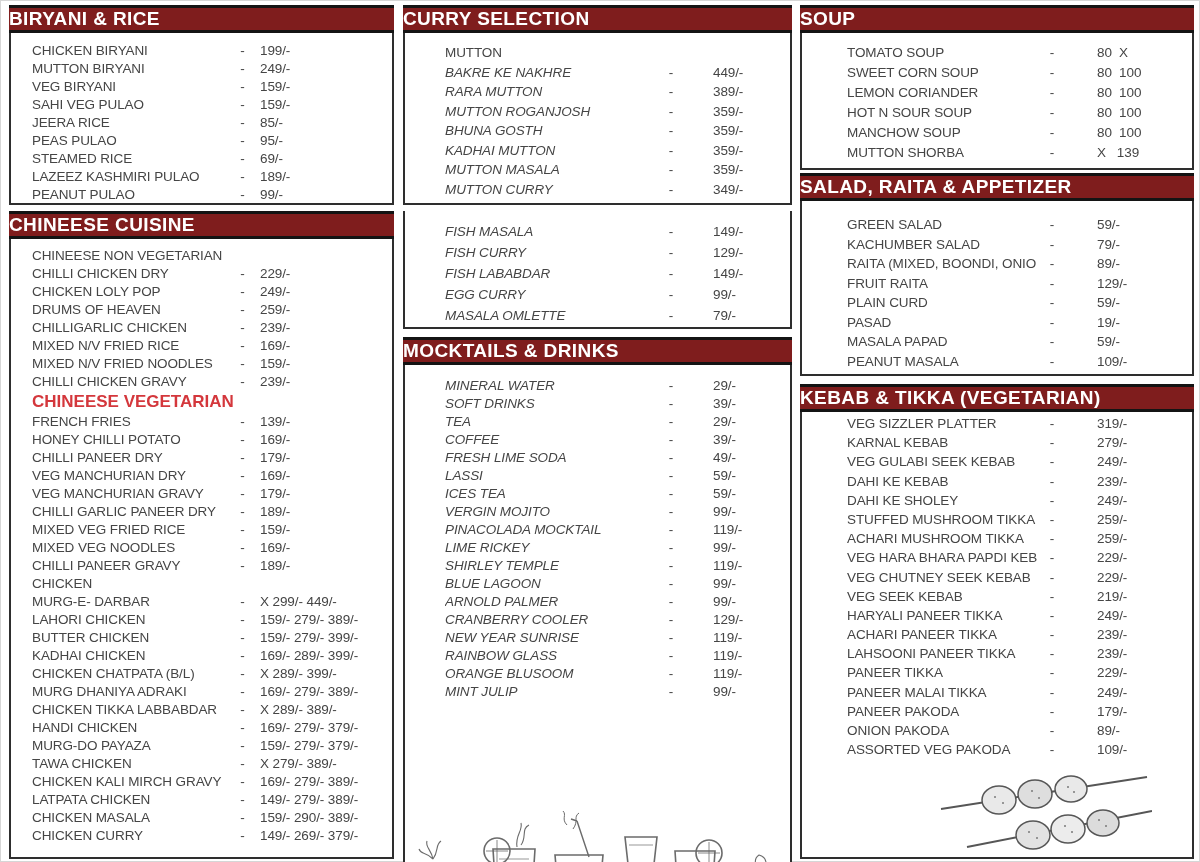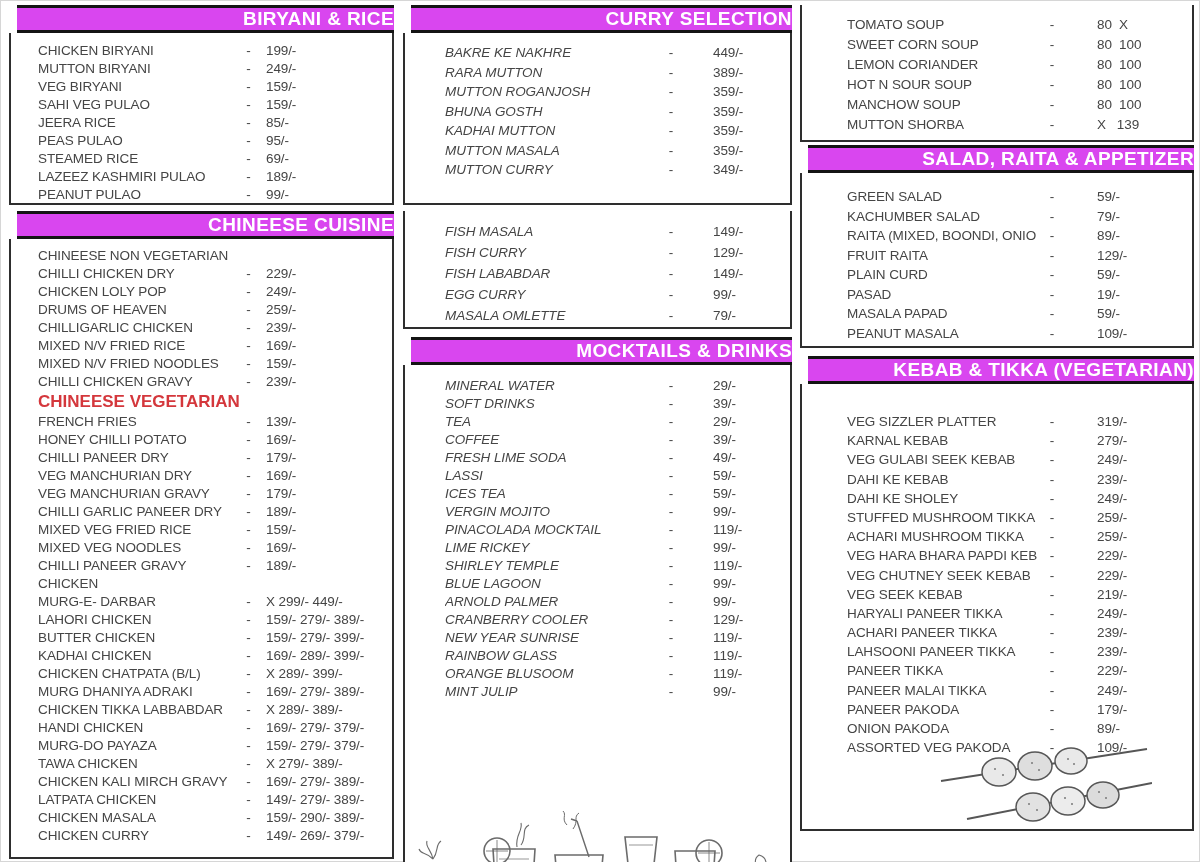--- a/index.html
+++ b/index.html
@@ -9,43 +9,43 @@
   }
   .page-frame { position:absolute; inset:0; border:1px solid #d6d6d6; box-sizing:border-box; }
 
   .column { position:absolute; top:4px; }
   #col0 { left:8px;   width:385px; }
   #col1 { left:402px; width:389px; }
   #col2 { left:799px; width:394px; }
 
   .section { width:100%; }
   .banner {
-    background:#d946ef;
+    background:#7f1d1d;
     border-top:3px solid #141414; border-bottom:3px solid #141414;
     color:#ffffff; font-weight:bold; font-size:19px; letter-spacing:0.4px;
-    text-align:right; height:22px; line-height:22px;margin-left:8px;
+    text-align:left; height:22px; line-height:22px;
   }
   .content {
     background:#ffffff; box-sizing:border-box; position:relative; overflow:hidden;
     border:2px solid #2e2e2e; border-top:none;
   }
 
   .row { display:flex; align-items:center; color:#454545; font-size:13.5px; letter-spacing:-0.1px; }
   .row .name  { white-space:nowrap; overflow:hidden; }
   .row .dash  { text-align:center; flex:0 0 auto; }
   .row .price { white-space:pre; flex:1; }
 
   .row-heading { color:#454545; font-size:13.5px; letter-spacing:-0.1px; }
   .row-heading.red {
     color:#d4373c; font-weight:bold; font-size:17px; letter-spacing:0;
     height:22px; line-height:22px;
   }
 
   
-  #col0 .content { padding-left:27px; padding-right:6px; }
+  #col0 .content { padding-left:21px; padding-right:6px; }
   #col0 .name { width:193px; } #col0 .dash { width:35px; }
   #col1 .content { padding-left:40px; padding-right:6px; }
   #col1 .name { width:211px;font-style:italic; } #col1 .dash { width:30px; } #col1 .price { padding-left:27px; }
   #col2 .content { padding-left:45px; padding-right:6px; }
   #col2 .name { width:190px; } #col2 .dash { width:30px; } #col2 .price { padding-left:30px; }
 
   
   .sec-biryani   .content { height:172px; padding-top:9px; }
   .sec-biryani   .row, .sec-biryani .row-heading { height:18px; line-height:18px; }
 
@@ -65,21 +65,21 @@
   .sec-mocktails .row { height:18px; line-height:18px; }
 
   .sec-soup      .content { height:137px; padding-top:10px; }
   .sec-soup      .row { height:20px; line-height:20px; }
 
   .sec-salad     { margin-top:3px;border-radius:7px; }
   .sec-salad     .content { height:175px; padding-top:14px; }
   .sec-salad     .row { height:19.5px; line-height:19.5px; }
 
   .sec-kebab     { margin-top:8px; }
-  .sec-kebab     .content { height:447px; padding-top:28px; }
+  .sec-kebab     .content { height:447px; padding-top:2px; }
   .sec-kebab     .row { height:19.2px; line-height:19.2px; }
 
   .illus { position:absolute; }
   .illus.drinks  { left:12px; bottom:2px; }
   .illus.skewers { right:40px; bottom:6px; }
   .illus svg { display:block; }
 </style>
 </head>
 <body>
 
@@ -292,20 +292,21 @@
     <span class="dash">-</span>
     <span class="price">149/- 269/- 379/-</span>
   </div>
           </div>
   </div>
       </div>
     <div class="column" id="col1">
         <div class="section sec-curry">
     <div class="banner">CURRY SELECTION</div>
     <div class="content">
+            <div class="row-heading">MUTTON</div>
             <div class="row">
     <span class="name">BAKRE KE NAKHRE</span>
     <span class="dash">-</span>
     <span class="price">449/-</span>
   </div>
             <div class="row">
     <span class="name">RARA MUTTON</span>
     <span class="dash">-</span>
     <span class="price">389/-</span>
   </div>
@@ -489,20 +490,21 @@
       <path d="M318 54 L354 54 L350 100 L322 100 Z"></path>
       <path d="M342 44 C350 46 352 56 344 60 C338 56 336 48 342 44 Z" stroke-width="1.1"></path>
       <path d="M322 64 L348 64 M324 82 L347 82" stroke-width="0.7"></path>
     </svg>
   </div>
           </div>
   </div>
       </div>
     <div class="column" id="col2">
         <div class="section sec-soup">
+    <div class="banner">SOUP</div>
     <div class="content">
             <div class="row">
     <span class="name">TOMATO SOUP</span>
     <span class="dash">-</span>
     <span class="price">80  X</span>
   </div>
             <div class="row">
     <span class="name">SWEET CORN SOUP</span>
     <span class="dash">-</span>
     <span class="price">80  100</span>

